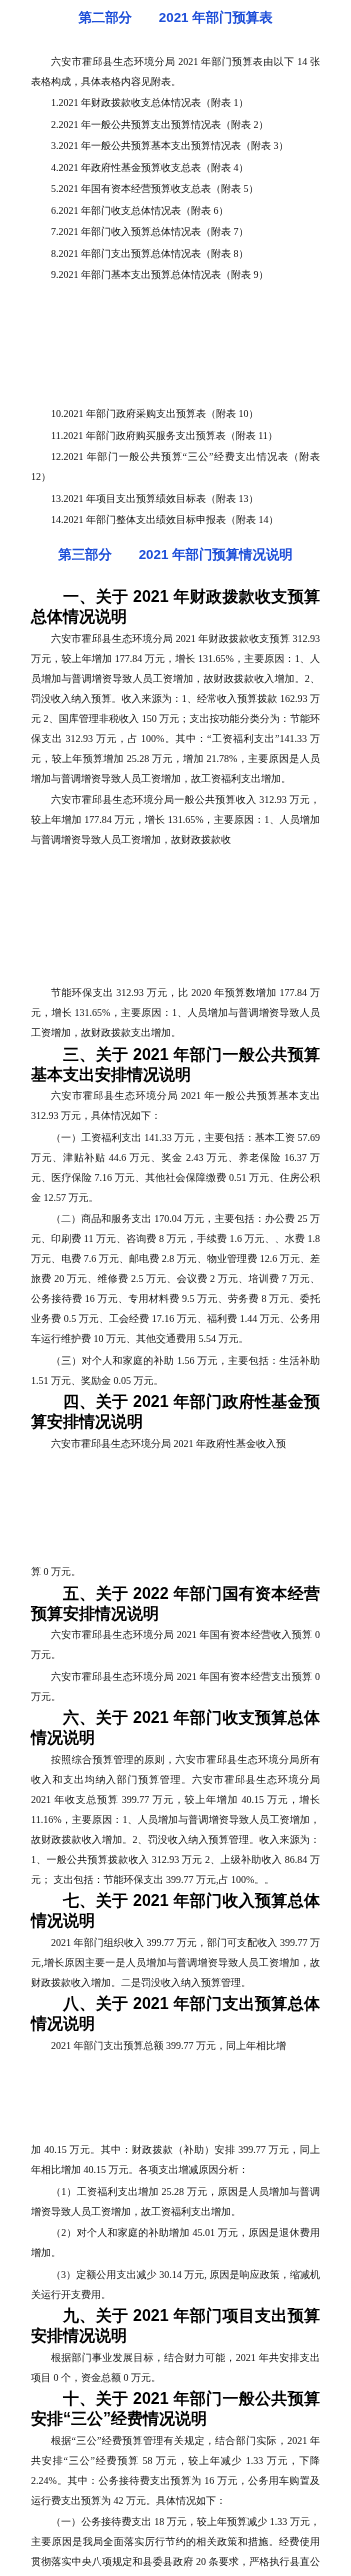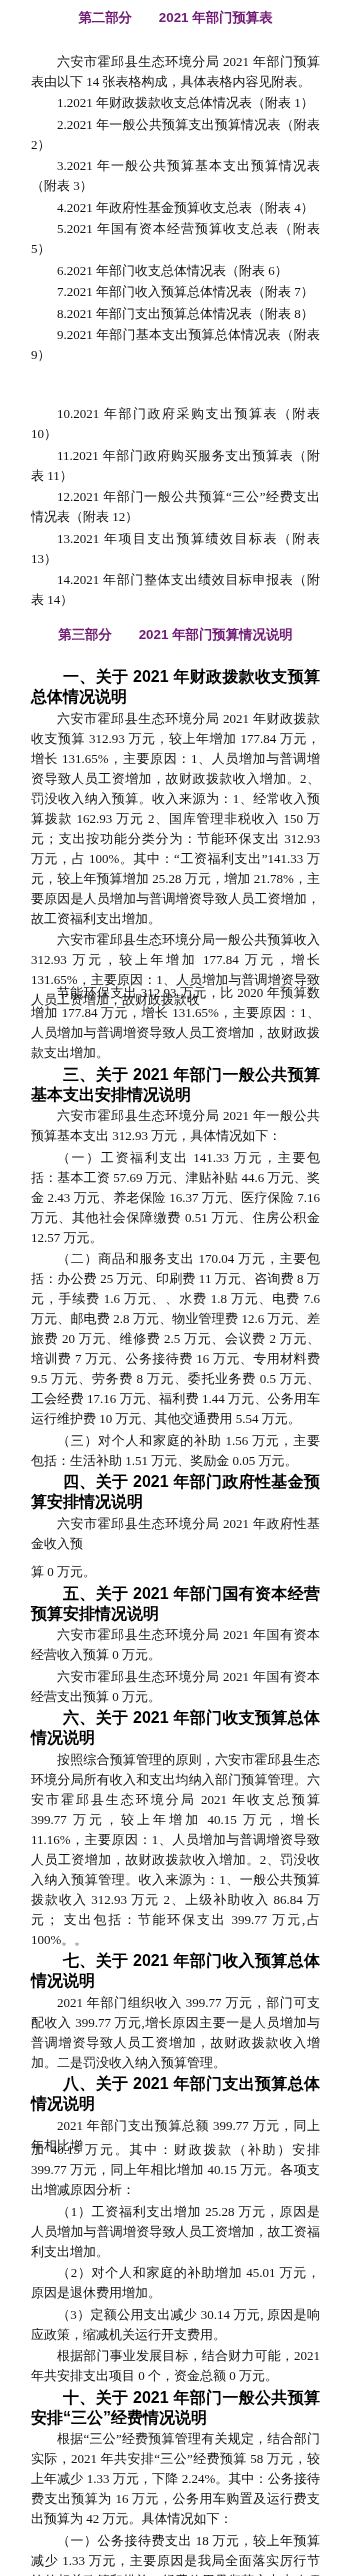--- a/index.html
+++ b/index.html
@@ -22,21 +22,21 @@
     padding: 0 32px 0 31px;
     box-sizing: border-box;
     overflow: hidden; 
   }
   .block {
     margin: 0 0 1.5px 0;
   }
   .paragraph,
   .paragraph-cont {
     font-family: "Liberation Serif", "DejaVu Serif", serif;
-    font-size: 13px;
+    font-size: 10px;
     line-height: 20px;
     text-align: justify;
     text-justify: inter-character;
     color: #121212;
   }
   .paragraph {
     text-indent: 2em;
   }
   .paragraph-cont {
     text-indent: 0;
@@ -51,21 +51,21 @@
     color: #000000;
   }
   .part-title {
     font-family: "Liberation Sans", "DejaVu Sans", sans-serif;
     font-weight: bold;
     font-size: 13.4px;
     line-height: 21.6px;
     text-align: center;
     text-indent: 0;
     margin: 7.2px 0 23px 0;
-    color: #701a75;
+    color: #1d4ed8;
   }
   .block + .part-title {
     margin-top: 14px;
     margin-bottom: 21.6px;
   }
 </style>
 </head>
 <body>
 
 <div class="doc">
@@ -99,35 +99,36 @@
         <div class="block section-heading">三、关于 2021 年部门一般公共预算基本支出安排情况说明</div>
         <div class="block paragraph">六安市霍邱县生态环境分局 2021 年一般公共预算基本支出 312.93 万元，具体情况如下：</div>
         <div class="block paragraph">（一）工资福利支出 141.33 万元，主要包括：基本工资 57.69 万元、津贴补贴 44.6 万元、奖金 2.43 万元、养老保险 16.37 万元、医疗保险 7.16 万元、其他社会保障缴费 0.51 万元、住房公积金 12.57 万元。</div>
         <div class="block paragraph">（二）商品和服务支出 170.04 万元，主要包括：办公费 25 万元、印刷费 11 万元、咨询费 8 万元，手续费 1.6 万元、、水费 1.8 万元、电费 7.6 万元、邮电费 2.8 万元、物业管理费 12.6 万元、差旅费 20 万元、维修费 2.5 万元、会议费 2 万元、培训费 7 万元、公务接待费 16 万元、专用材料费 9.5 万元、劳务费 8 万元、委托业务费 0.5 万元、工会经费 17.16 万元、福利费 1.44 万元、公务用车运行维护费 10 万元、其他交通费用 5.54 万元。</div>
         <div class="block paragraph">（三）对个人和家庭的补助 1.56 万元，主要包括：生活补助 1.51 万元、奖励金 0.05 万元。</div>
         <div class="block section-heading">四、关于 2021 年部门政府性基金预算安排情况说明</div>
         <div class="block paragraph">六安市霍邱县生态环境分局 2021 年政府性基金收入预</div>
       </div>
       <div class="page" style="top: 1562px;">
         <div class="block paragraph-cont">算 0 万元。</div>
-        <div class="block section-heading">五、关于 2021 年部门国有资本经营预算安排情况说明</div>
+        <div class="block section-heading">五、关于 2022 年部门国有资本经营预算安排情况说明</div>
         <div class="block paragraph">六安市霍邱县生态环境分局 2021 年国有资本经营收入预算 0 万元。</div>
         <div class="block paragraph">六安市霍邱县生态环境分局 2021 年国有资本经营支出预算 0 万元。</div>
         <div class="block section-heading">六、关于 2021 年部门收支预算总体情况说明</div>
         <div class="block paragraph">按照综合预算管理的原则，六安市霍邱县生态环境分局所有收入和支出均纳入部门预算管理。六安市霍邱县生态环境分局 2021 年收支总预算 399.77 万元，较上年增加 40.15 万元，增长 11.16%，主要原因：1、人员增加与普调增资导致人员工资增加，故财政拨款收入增加。2、罚没收入纳入预算管理。收入来源为：1、一般公共预算拨款收入 312.93 万元 2、上级补助收入 86.84 万元； 支出包括：节能环保支出 399.77 万元,占 100%。。</div>
         <div class="block section-heading">七、关于 2021 年部门收入预算总体情况说明</div>
         <div class="block paragraph">2021 年部门组织收入 399.77 万元，部门可支配收入 399.77 万元,增长原因主要一是人员增加与普调增资导致人员工资增加，故财政拨款收入增加。二是罚没收入纳入预算管理。</div>
         <div class="block section-heading">八、关于 2021 年部门支出预算总体情况说明</div>
         <div class="block paragraph">2021 年部门支出预算总额 399.77 万元，同上年相比增</div>
       </div>
       <div class="page" style="top: 2140px;">
         <div class="block paragraph-cont">加 40.15 万元。其中：财政拨款（补助）安排 399.77 万元，同上年相比增加 40.15 万元。各项支出增减原因分析：</div>
         <div class="block paragraph">（1）工资福利支出增加 25.28 万元，原因是人员增加与普调增资导致人员工资增加，故工资福利支出增加。</div>
         <div class="block paragraph">（2）对个人和家庭的补助增加 45.01 万元，原因是退休费用增加。</div>
         <div class="block paragraph">（3）定额公用支出减少 30.14 万元, 原因是响应政策，缩减机关运行开支费用。</div>
+        <div class="block section-heading">九、关于 2021 年部门项目支出预算安排情况说明</div>
         <div class="block paragraph">根据部门事业发展目标，结合财力可能，2021 年共安排支出项目 0 个，资金总额 0 万元。</div>
         <div class="block section-heading">十、关于 2021 年部门一般公共预算安排“三公”经费情况说明</div>
         <div class="block paragraph">根据“三公”经费预算管理有关规定，结合部门实际，2021 年共安排“三公”经费预算 58 万元，较上年减少 1.33 万元，下降 2.24%。其中：公务接待费支出预算为 16 万元，公务用车购置及运行费支出预算为 42 万元。具体情况如下：</div>
         <div class="block paragraph">（一）公务接待费支出 18 万元，较上年预算减少 1.33 万元，主要原因是我局全面落实厉行节约的相关政策和措施。经费使用贯彻落实中央八项规定和县委县政府 20 条要求，严格执行县直公务接待费管理办法规定。</div>
         <div class="block paragraph">（三）公务用车购置及运行费支出 42 万元，与上年预算持平。其中：公务用车购置 0 万元；公务用车运行维护费 42 万元，与上年预算持平。主要原因是保障执法车辆正常运</div>
       </div>
     </div>
 </div>
 
 

